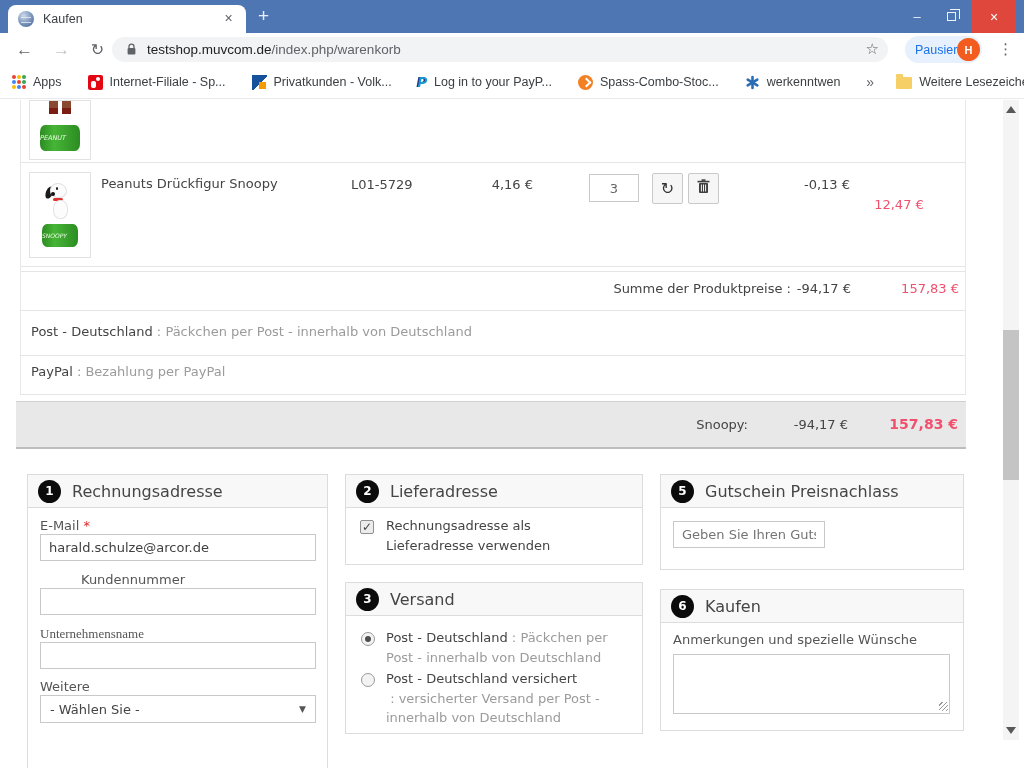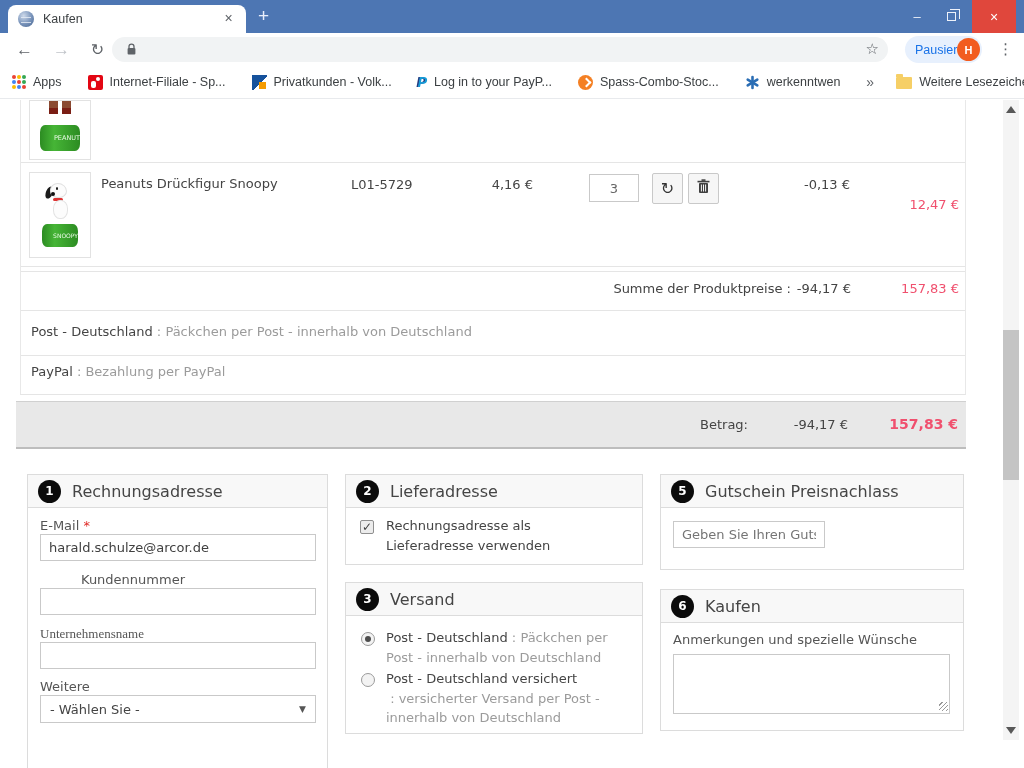--- a/index.html
+++ b/index.html
@@ -66,21 +66,21 @@
 
   
   .cart { position:absolute; left:20px; top:100px; width:946px; height:295px; background:#fff;
           border-left:1px solid #e8e8e8; border-right:1px solid #e8e8e8; border-bottom:1px solid #e5e5e5;
           font-size:13px; color:#444; }
   .hline { position:absolute; left:0; width:100%; border-top:1px solid #e5e5e5; }
   .imgcell { position:absolute; left:8px; width:62px; border:1px solid #e2e2e2; background:#fff; overflow:hidden; }
   .ralign { position:absolute; width:120px; text-align:right; }
 
   
-  .base-can { position:absolute; left:50%; transform:translateX(-50%); background:linear-gradient(90deg,#2c8c22,#46b536 35%,#2c8c22); border-radius:5px/7px; color:#eafbe6; text-align:right; }
+  .base-can { position:absolute; left:50%; transform:translateX(-50%); background:linear-gradient(90deg,#2c8c22,#46b536 35%,#2c8c22); border-radius:5px/7px; color:#eafbe6; text-align:left;font-style:italic; }
   .p-leg { position:absolute; width:9px; height:16px; background:#8a4a31; border-bottom:6px solid #7a1e14; }
   .sn-head { position:absolute; width:17px; height:15px; background:#fcfcfc; border:1px solid #e0e0e0; border-radius:50% 60% 50% 50%; }
   .sn-ear { position:absolute; width:7px; height:13px; background:#1b1b1b; border-radius:50%; transform:rotate(24deg); }
   .sn-body { position:absolute; width:15px; height:19px; background:#fcfcfc; border:1px solid #e3e3e3; border-radius:45%; }
   .sn-collar { position:absolute; width:10px; height:3px; background:#d33; border-radius:2px; }
   .sn-eye { position:absolute; width:2px; height:3px; background:#111; border-radius:50%; }
   .sn-nose { position:absolute; width:4px; height:4px; background:#111; border-radius:50%; }
 
   .qty { position:absolute; width:50px; height:28px; border:1px solid #c9c9c9; text-align:center; color:#666;
          font-size:13px; font-family:"DejaVu Sans", sans-serif; background:#fff;}
@@ -148,20 +148,21 @@
     <div class="navic nav-back">←</div>
     <div class="navic nav-fwd">→</div>
     <div class="navic nav-reload">↻</div>
     <div class="addrbar">
       <span class="lock">
         <svg width="11" height="13" viewBox="0 0 11 13">
             <path d="M3 5V3.6a2.5 2.5 0 0 1 5 0V5" fill="none" stroke="#5f6368" stroke-width="1.3"></path>
             <rect x="1.6" y="5" width="7.8" height="6.4" rx="1" fill="#5f6368"></rect>
           </svg>
       </span>
+      <span class="url"><span>testshop.muvcom.de</span><span class="path">/index.php/warenkorb</span></span>
       <span class="star">☆</span>
     </div>
     <div class="pausepill">
       <span class="pauselabel">Pausiert</span>
       <span class="avatar">H</span>
     </div>
     <div class="menudots">⋮</div>
   </div>
 
   <div class="bookbar chrome">
@@ -248,42 +249,42 @@
             <rect x="4.5" y="0.3" width="4" height="1.6" fill="#3f3f3f"></rect>
             <g stroke="#f6f6f6" stroke-width="1">
               <line x1="4.4" y1="5.5" x2="4.4" y2="12.5"></line>
               <line x1="6.5" y1="5.5" x2="6.5" y2="12.5"></line>
               <line x1="8.6" y1="5.5" x2="8.6" y2="12.5"></line>
             </g>
           </svg>
       </span>
     </div>
     <div class="ralign" style="left:709px; top:77px;">-0,13 €</div>
-    <div class="ralign red" style="left:818px; top:97px;">12,47 €</div>
+    <div class="ralign red" style="left:818px; top:97px;text-align:center;">12,47 €</div>
 
     <div class="hline" style="top:166px;"></div>
     <div class="hline" style="top:171px;"></div>
 
     <div class="ralign" style="left:540px; top:181px; width:230px;">Summe der Produktpreise :</div>
     <div class="ralign" style="left:710px; top:181px;">-94,17 €</div>
     <div class="ralign red" style="left:818px; top:181px;">157,83 €</div>
     <div class="hline" style="top:210px;"></div>
 
     <div style="position:absolute; left:10px; top:224px;">
       <span>Post - Deutschland</span><span class="graytxt" style="white-space:pre"> : </span><span class="graytxt">Päckchen per Post - innerhalb von Deutschland</span>
     </div>
     <div class="hline" style="top:255px;"></div>
 
     <div style="position:absolute; left:10px; top:264px;">
       <span>PayPal</span><span class="graytxt" style="white-space:pre"> : </span><span class="graytxt">Bezahlung per PayPal</span>
     </div>
   </div>
 
   <div class="band">
-    <div class="ralign" style="left:532px; top:15px; width:200px;">Betrag:</div>
+    <div class="ralign" style="left:532px; top:15px; width:200px;">Snoopy:</div>
     <div class="ralign" style="left:712px; top:15px;">-94,17 €</div>
     <div class="ralign red" style="left:822px; top:14px; font-weight:bold; font-size:14px;">157,83 €</div>
   </div>
 
   <div class="panel" style="left:27px; top:474px; width:301px; height:294px; border-bottom:none;">
     <div class="phead">
       <span class="stepc">1</span>
       <span class="ptitle">Rechnungsadresse</span>
     </div>
     <div class="flabel" style="top:43px;"><span>E-Mail</span> <span class="req">*</span></div>

